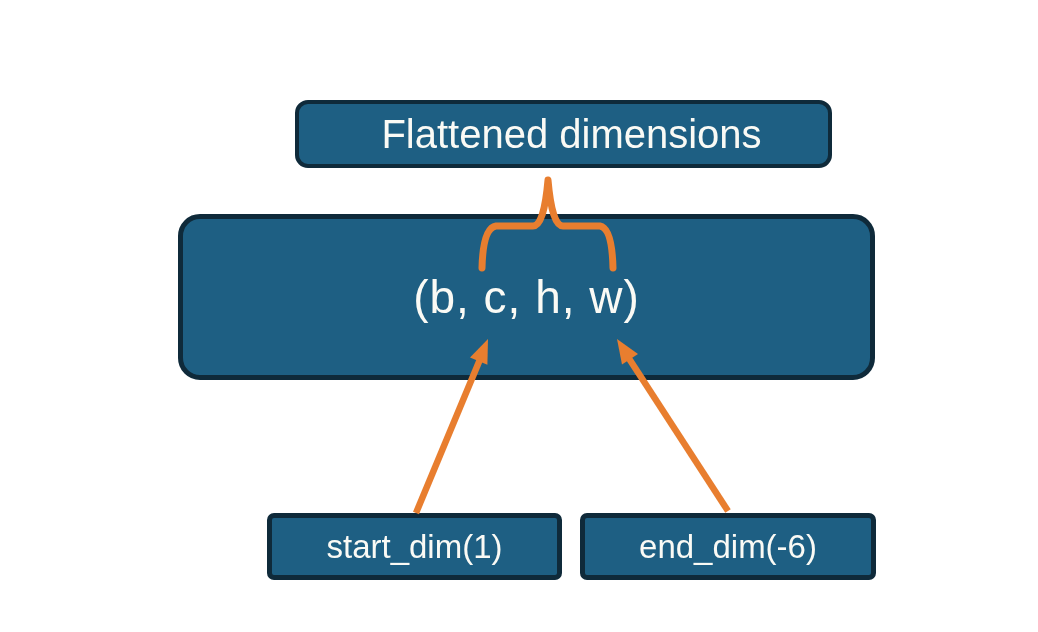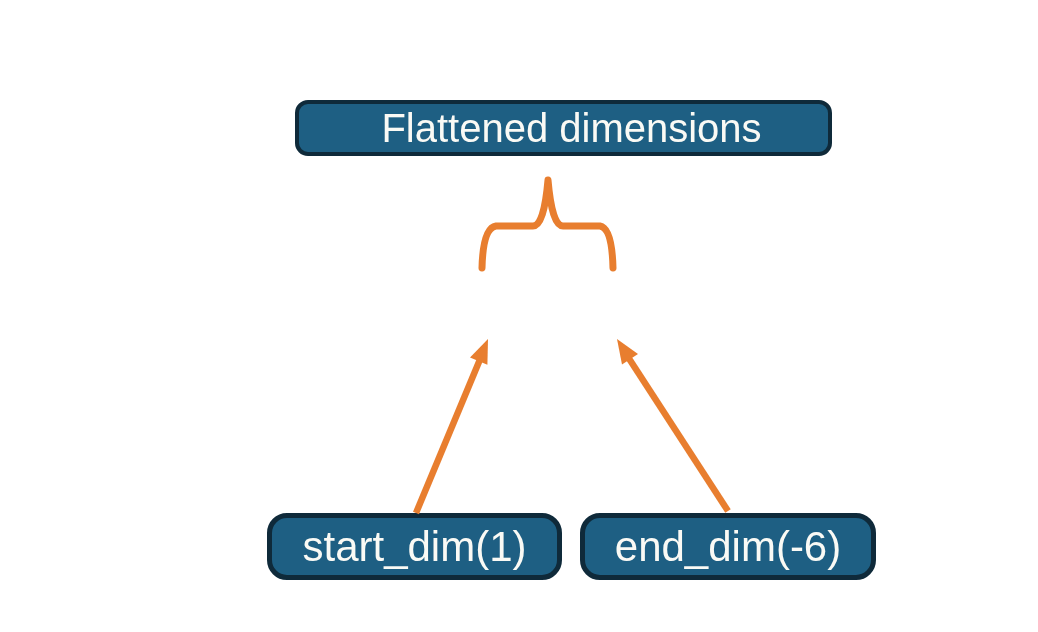--- a/index.html
+++ b/index.html
@@ -20,36 +20,36 @@
     box-sizing: border-box;
     background: var(--box-fill, #1e5f83);
     border: 5px solid var(--box-border, #0f2a3a);
     display: flex;
     align-items: center;
     justify-content: center;
     color: var(--text, #fafaf5);
   }
   .top-box {
     left: 295px; top: 100px;
-    width: 537px; height: 56px;
+    width: 537px; height: 68px;
     border-width: 4px;
     border-radius: 13px;
     font-size: 40px;
     padding-left: 16px;
   }
   .main-box {
     left: 178px; top: 214px;
     width: 697px; height: 166px;
     border-radius: 22px;
     font-size: 46px;
     letter-spacing: 1px;
   }
   .small-box {
-    border-radius: 20px;
-    font-size: 42px;
+    border-radius: 7px;
+    font-size: 33px;
   }
   .start-box { left: 267px; top: 513px; width: 295px; height: 67px; }
   .end-box   { left: 580px; top: 513px; width: 296px; height: 67px; }
   .box span { white-space: nowrap; }
   .overlay {
     position: absolute;
     left: 0; top: 0;
     width: 1038px; height: 632px;
     pointer-events: none;
   }
@@ -72,20 +72,23 @@
 </style>
 </head>
 <body>
 
 <div class="canvas">
 
   <div class="box top-box">
     <span>Flattened dimensions</span>
   </div>
 
+  <div class="box main-box">
+    <span>(b, c, h, w)</span>
+  </div>
 
   <div class="box small-box start-box">
     <span>start_dim(1)</span>
   </div>
 
   <div class="box small-box end-box">
     <span>end_dim(-6)</span>
   </div>
 
   <svg class="overlay" viewBox="0 0 1038 632">

